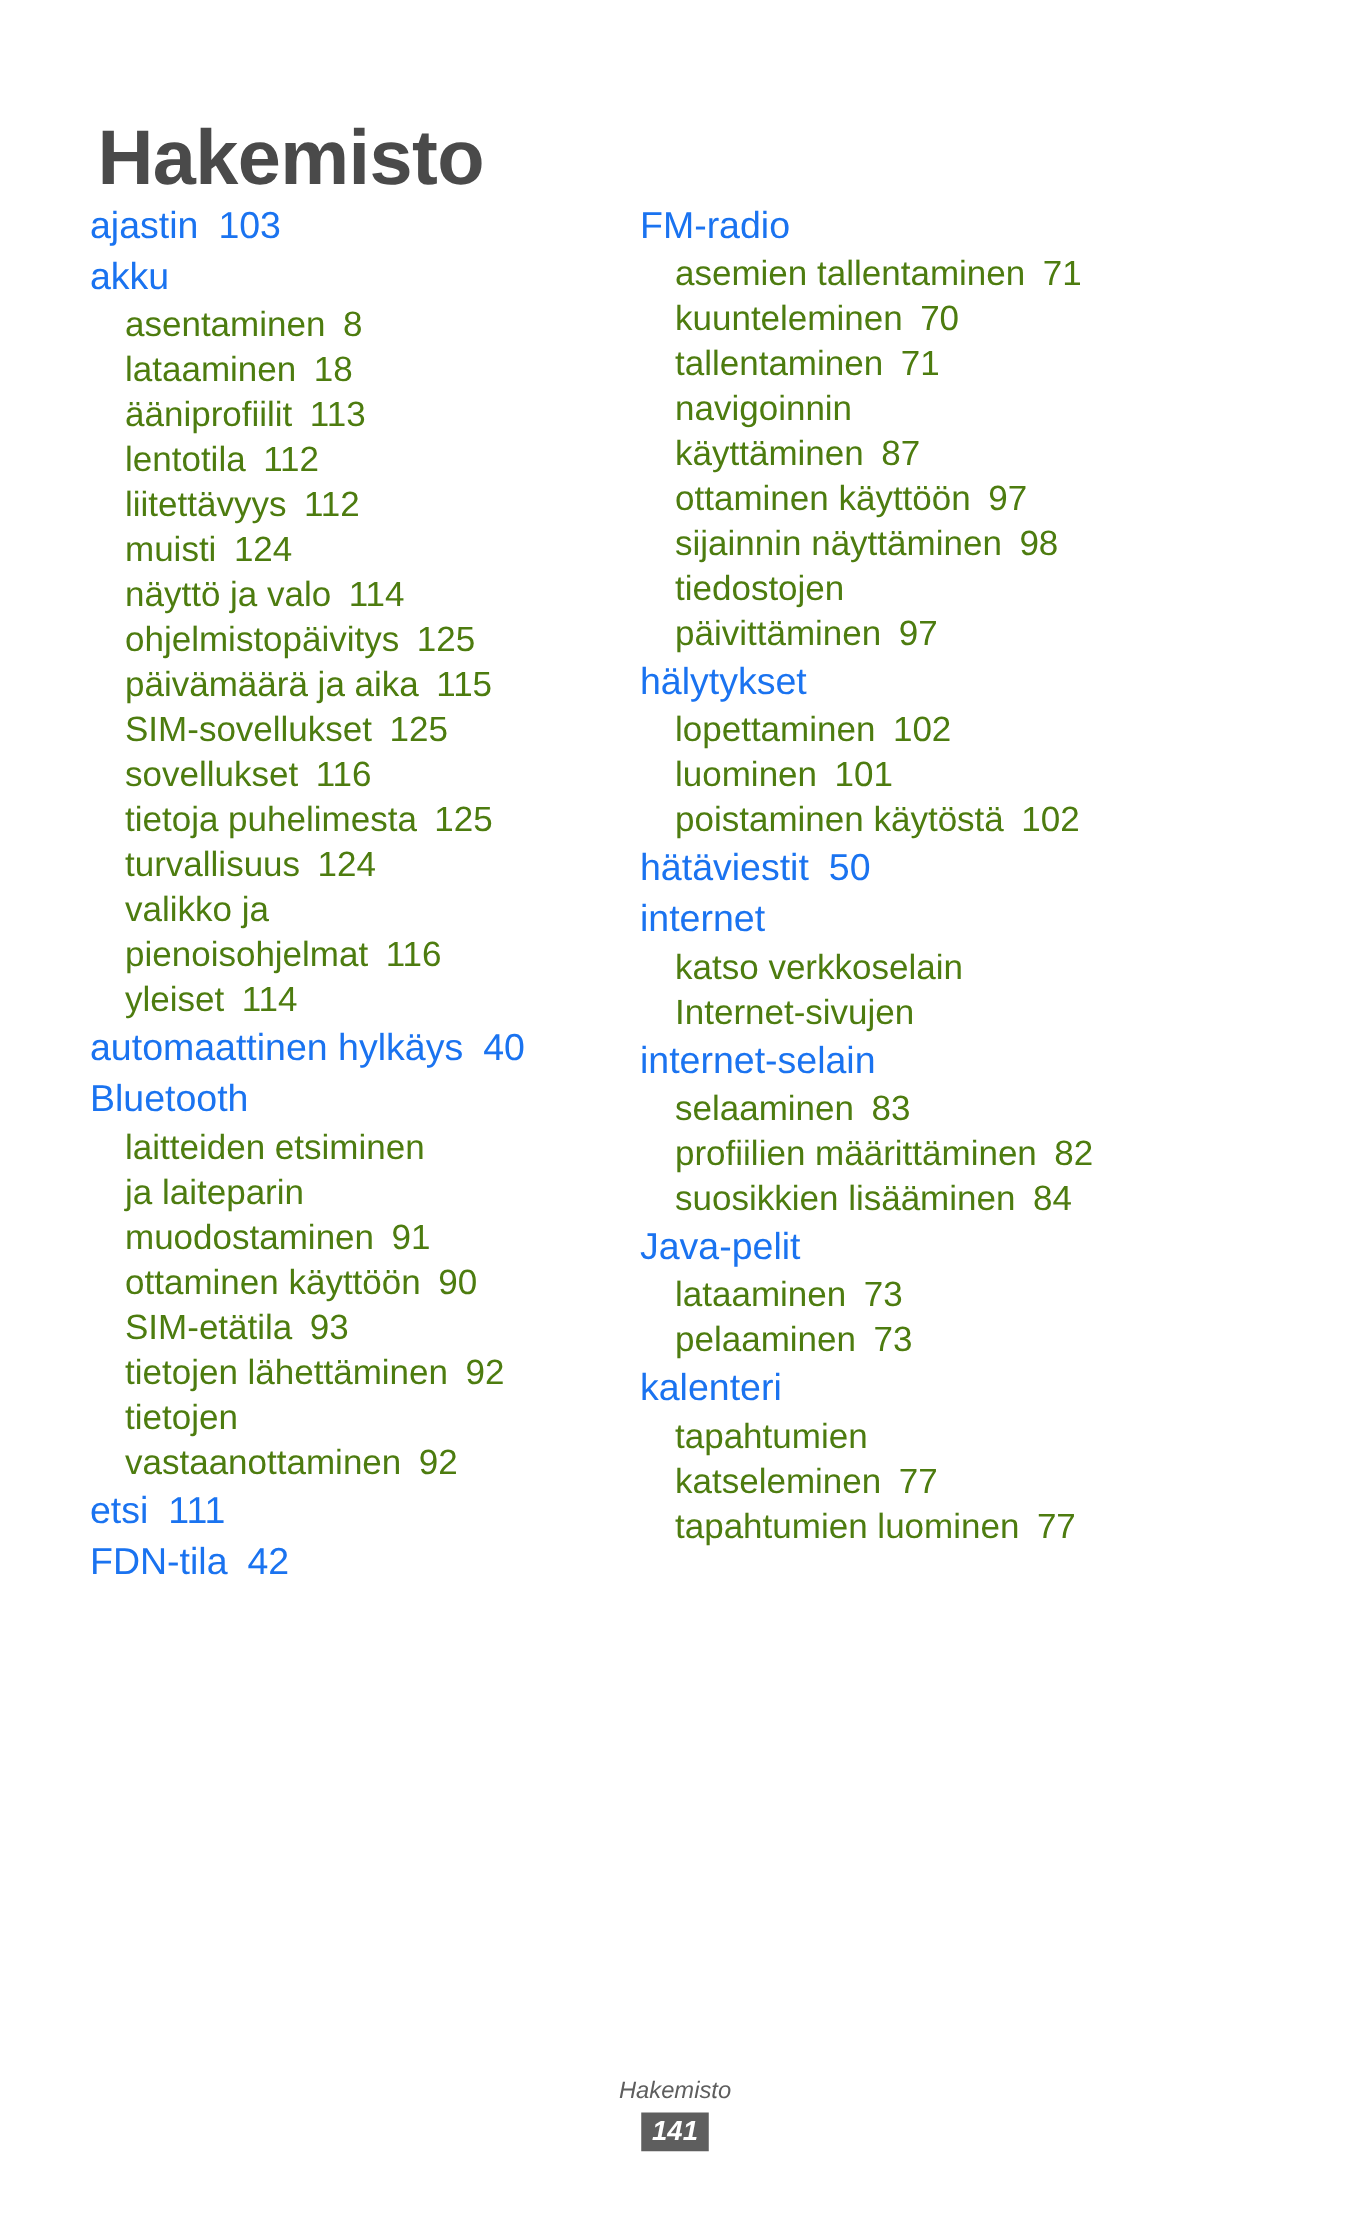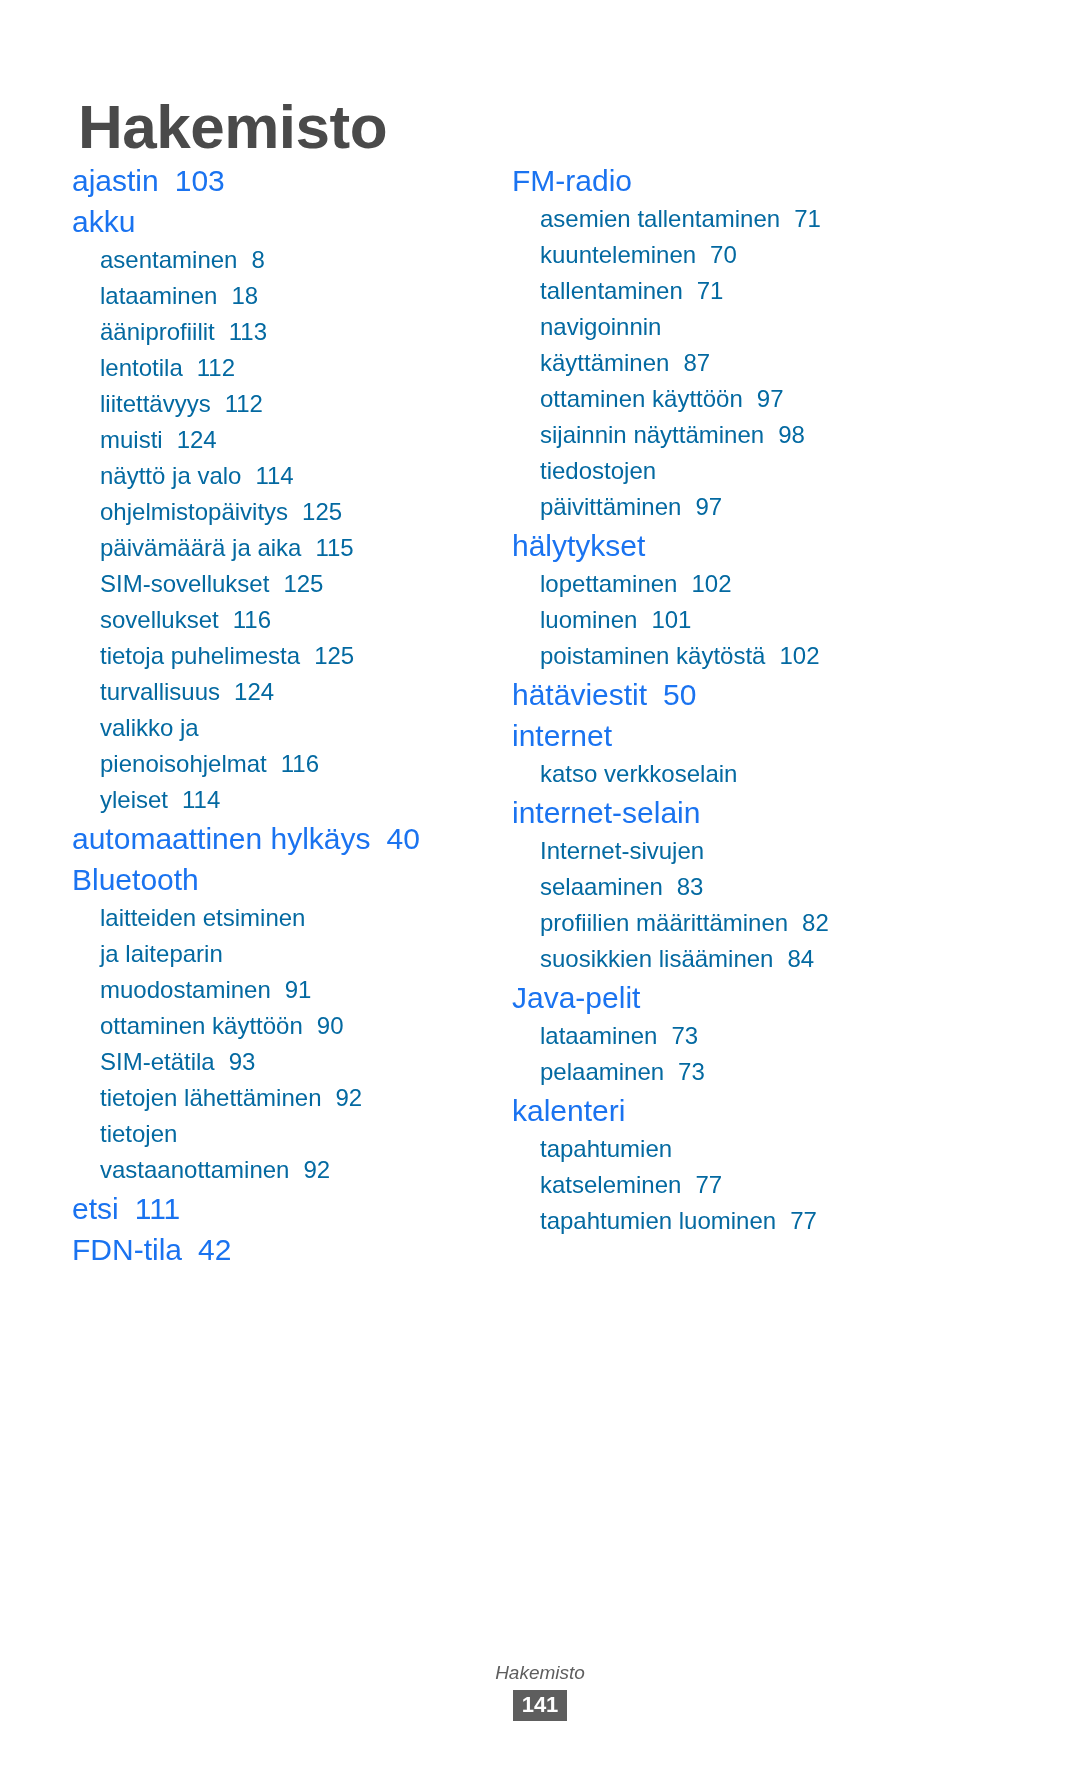--- a/index.html
+++ b/index.html
@@ -53,22 +53,22 @@
   .term {
     color: #1a73f0;
     font-size: 30px;
     line-height: 41px;
     white-space: nowrap;
   }
   .term .num { color: #1a73f0; }
   .term .gap { display: inline-block; width: 16px; }
 
   .sub {
-    color: #0369a1;
-    font-size: 24px;
+    color: #4d7c0f;
+    font-size: 28px;
     line-height: 36px;
     padding-left: 28px;
     white-space: nowrap;
   }
   .sub .gap { display: inline-block; width: 14px; }
 
   .footer {
     position: absolute;
     left: 0;
     top: 1660px;
@@ -80,20 +80,21 @@
     font-style: italic;
     color: #5e5e5e;
     line-height: 26px;
     font-family: "Liberation Sans", "DejaVu Sans", sans-serif;
   }
   .footer-pagebox {
     display: inline-block;
     background: #5e5e5e;
     color: #ffffff;
     font-size: 22px;
+    font-style: italic;
     font-weight: bold;
     padding: 2px 9px 3px 9px;
     margin-top: 4px;
     line-height: 26px;
   }
 </style>
 </head>
 <body>
 
 <div class="page">
@@ -144,22 +145,22 @@
         <div class="entry sub"><span>sijainnin näyttäminen</span><span class="gap"></span><span class="num">98</span></div>
         <div class="entry sub"><span>tiedostojen</span></div>
         <div class="entry sub"><span>päivittäminen</span><span class="gap"></span><span class="num">97</span></div>
         <div class="entry term"><span>hälytykset</span></div>
         <div class="entry sub"><span>lopettaminen</span><span class="gap"></span><span class="num">102</span></div>
         <div class="entry sub"><span>luominen</span><span class="gap"></span><span class="num">101</span></div>
         <div class="entry sub"><span>poistaminen käytöstä</span><span class="gap"></span><span class="num">102</span></div>
         <div class="entry term"><span>hätäviestit</span><span class="gap"></span><span class="num">50</span></div>
         <div class="entry term"><span>internet</span></div>
         <div class="entry sub"><span>katso verkkoselain</span></div>
+        <div class="entry sub"><span>Internet-sivujen</span></div>
         <div class="entry term"><span>internet-selain</span></div>
-        <div class="entry sub"><span>Internet-sivujen</span></div>
         <div class="entry sub"><span>selaaminen</span><span class="gap"></span><span class="num">83</span></div>
         <div class="entry sub"><span>profiilien määrittäminen</span><span class="gap"></span><span class="num">82</span></div>
         <div class="entry sub"><span>suosikkien lisääminen</span><span class="gap"></span><span class="num">84</span></div>
         <div class="entry term"><span>Java-pelit</span></div>
         <div class="entry sub"><span>lataaminen</span><span class="gap"></span><span class="num">73</span></div>
         <div class="entry sub"><span>pelaaminen</span><span class="gap"></span><span class="num">73</span></div>
         <div class="entry term"><span>kalenteri</span></div>
         <div class="entry sub"><span>tapahtumien</span></div>
         <div class="entry sub"><span>katseleminen</span><span class="gap"></span><span class="num">77</span></div>
         <div class="entry sub"><span>tapahtumien luominen</span><span class="gap"></span><span class="num">77</span></div>

